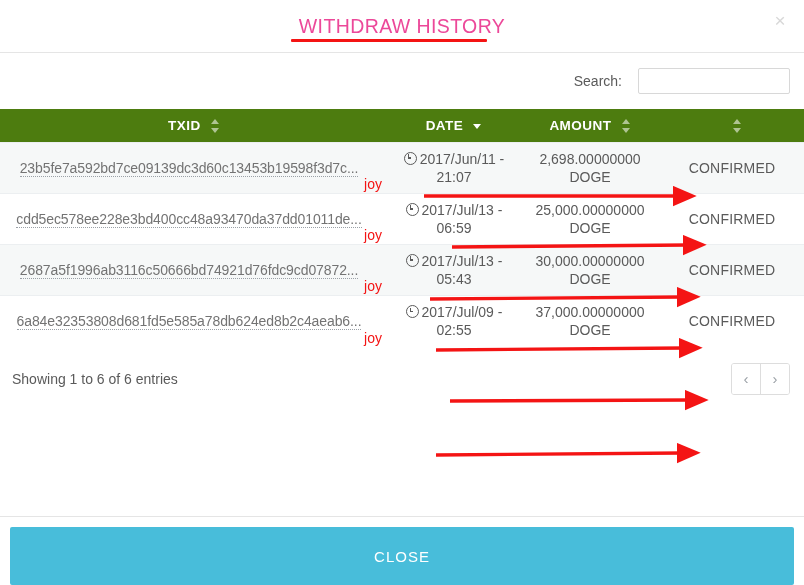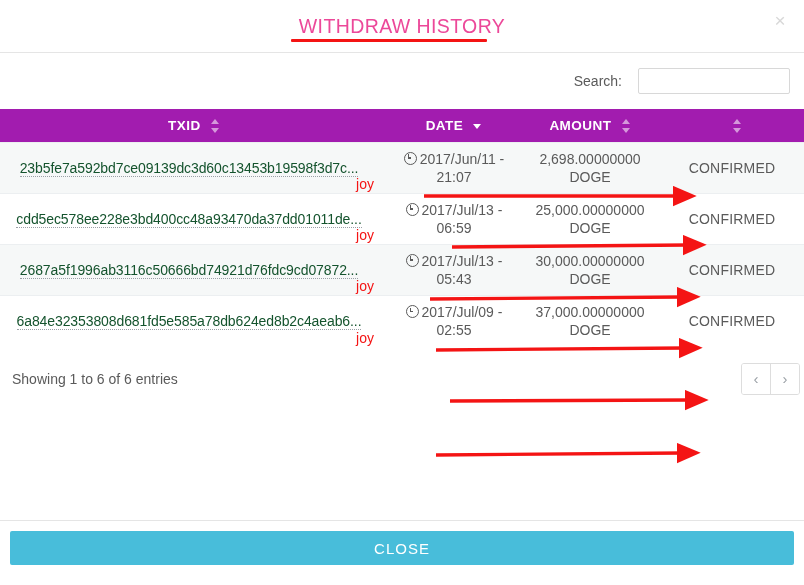--- a/index.html
+++ b/index.html
@@ -97,21 +97,21 @@
     box-sizing: border-box;
   }
 
   
   table.history {
     width: 804px;
     border-collapse: collapse;
     table-layout: fixed;
   }
   table.history thead th {
-    background: #a21caf;
+    background: #4d7c0f;
     color: #ffffff;
     font-size: 13.5px;
     font-weight: bold;
     letter-spacing: 0.5px;
     height: 30px;
     padding: 0;
     text-align: center;
     vertical-align: middle;
     position: relative;
     border: none;
@@ -165,21 +165,21 @@
     border-top: 1px solid #eceff1;
     box-sizing: border-box;
   }
   table.history tbody tr:nth-child(odd) td { background: #f6f8f8; }
   table.history tbody tr:nth-child(even) td { background: #ffffff; }
 
   .txid-cell { text-align: right; padding-right: 18px !important; position: relative; }
   .txid-link {
     display: inline-block;
     font-size: 14px;
-    color: #14532d;
+    color: #737373;
     border-bottom: 1px dotted #9aa0a6;
     text-decoration: none;
     cursor: pointer;
     white-space: nowrap;
     letter-spacing: -0.1px;
     text-align: center;
   }
 
   .date-cell { line-height: 18px; font-size: 13.5px; white-space: normal; }
   .clock-icon {
@@ -210,35 +210,35 @@
     height: 1.2px;
     background: #5a5a5a;
   }
 
   .amount-cell { line-height: 18px; font-size: 13.5px; }
   .status-cell { color: #7f9c3f; font-size: 13.5px; letter-spacing: 0.2px; }
 
   
   .annot-joy {
     position: absolute;
-    right: 14px;
+    right: 6px;
     bottom: 2px;
     color: #f41414;
     font-size: 14px;
     line-height: 14px;
     font-family: "Liberation Sans", sans-serif;
     pointer-events: none;
   }
 
   
   .table-footer {
     display: flex;
     align-items: center;
     justify-content: space-between;
-    padding: 16px 4px 0 12px;
+    padding: 16px 14px 0 12px;
     box-sizing: border-box;
   }
   .entries-info { font-size: 14px; color: #5a5a5a; }
   .pagination {
     display: flex;
     border: 1px solid #dddddd;
     border-radius: 3px;
     overflow: hidden;
     background: #fff;
   }
@@ -260,21 +260,21 @@
   .modal-footer {
     flex: 0 0 65px;
     border-top: 1px solid #e5e5e5;
     background: #ffffff;
     padding: 10px 10px 0 10px;
     box-sizing: border-box;
   }
   .close-button {
     display: block;
     width: 100%;
-    height: 34px;
+    height: 58px;
     background: #48bdda;
     border: none;
     color: #ffffff;
     font-size: 15px;
     letter-spacing: 1px;
     font-family: "Liberation Sans", sans-serif;
     cursor: pointer;
     border-radius: 2px;
   }
 

